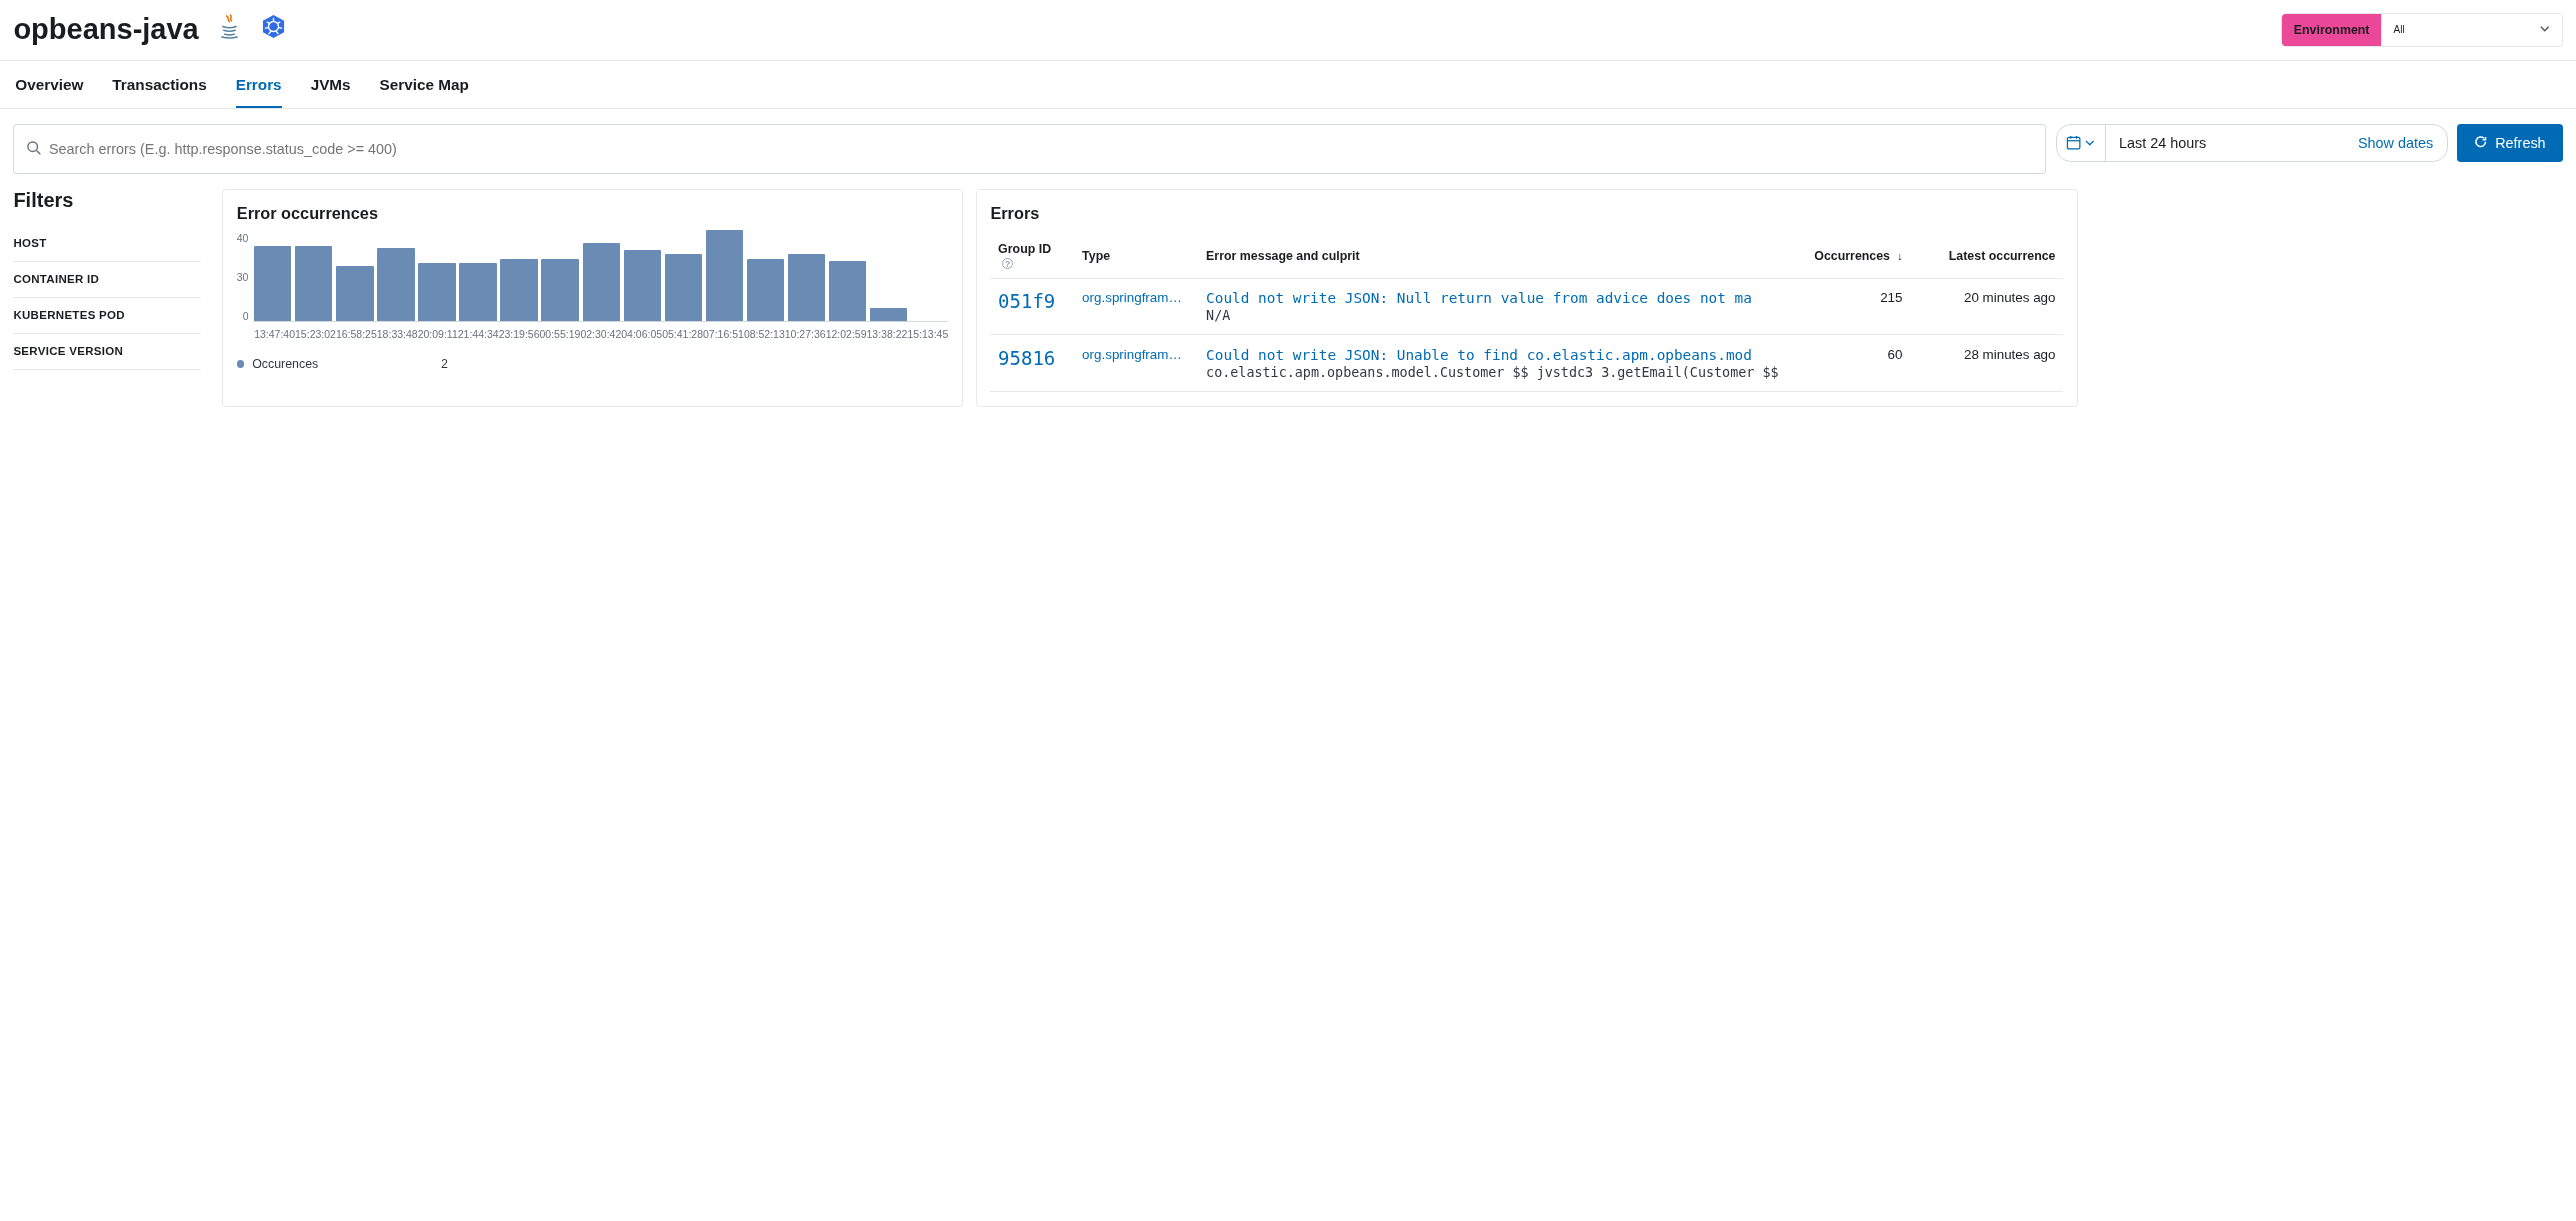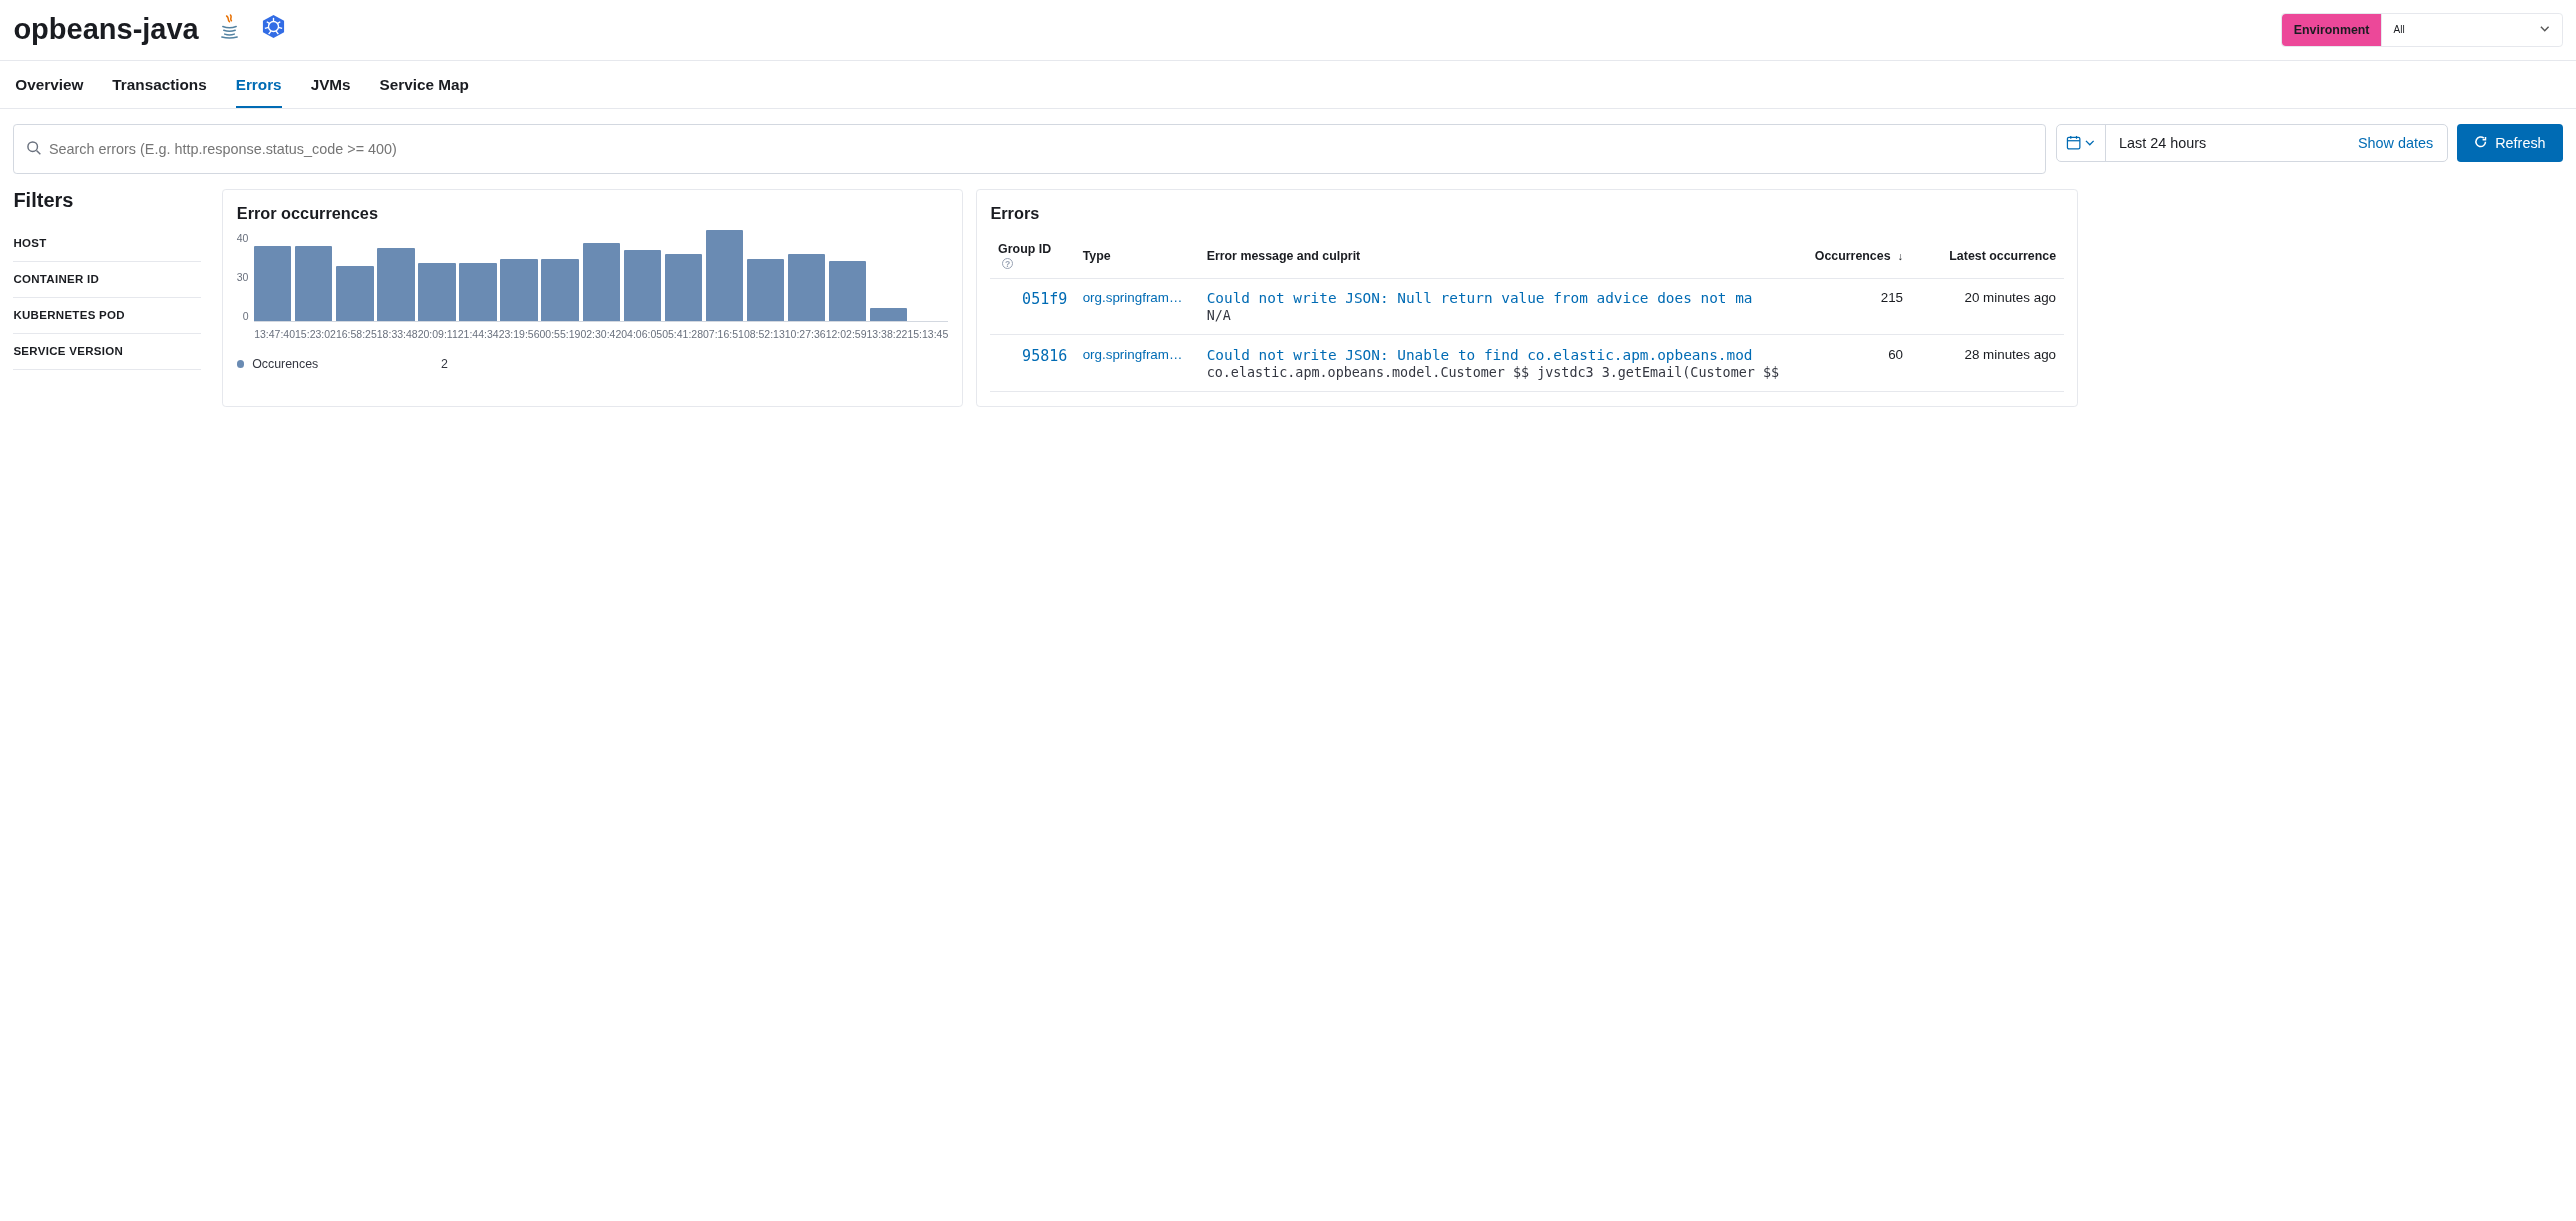--- a/index.html
+++ b/index.html
@@ -85,21 +85,21 @@
   border:none;
   outline:none;
   font-size:14.4px;
   width:100%;
   color:#69707d;
 }
 .search .mag { color:#69707d; margin-right:7.7px; }
 .dp-group {
   display:flex;
   border: 1px solid #d3d8e0;
-  border-radius:5px;
+  border-radius:15px;
   height:38px;
 }
 .dp-icon {
   display:flex;
   align-items:center;
   padding: 0 9.6px;
   border-right:1px solid #d3d8e0;
   color:#006bb4;
   gap:3.8px;
   cursor:pointer;
@@ -198,22 +198,21 @@
   font-size:13.4px;
   vertical-align:top;
 }
 .col-group { width:84px; }
 .col-type  { width:124px; }
 .col-occ   { width:124px; }
 .col-lat   { width:153px; }
 .gid-link {
   color:#006bb4;
   font-family: "SFMono-Regular", Menlo, Consolas, monospace;
-  font-size:15px;
-  margin-left:24px;
+  font-size:19px;
 }
 .type-link {
   color:#006bb4;
   white-space:nowrap;
   overflow:hidden;
   text-overflow:ellipsis;
   display:block;
 }
 .err-msg {
   color:#006bb4;

